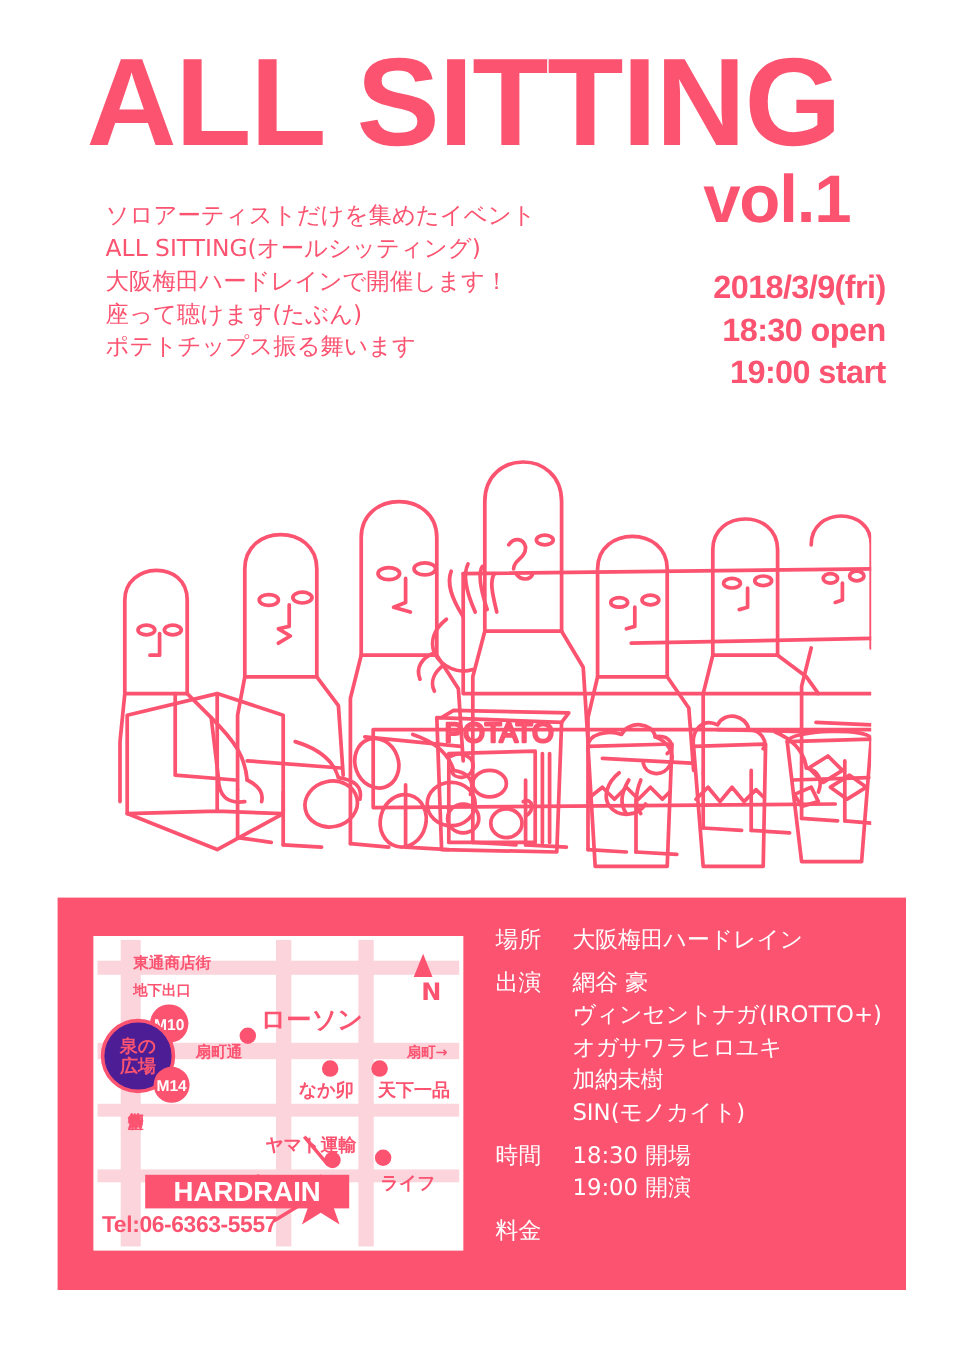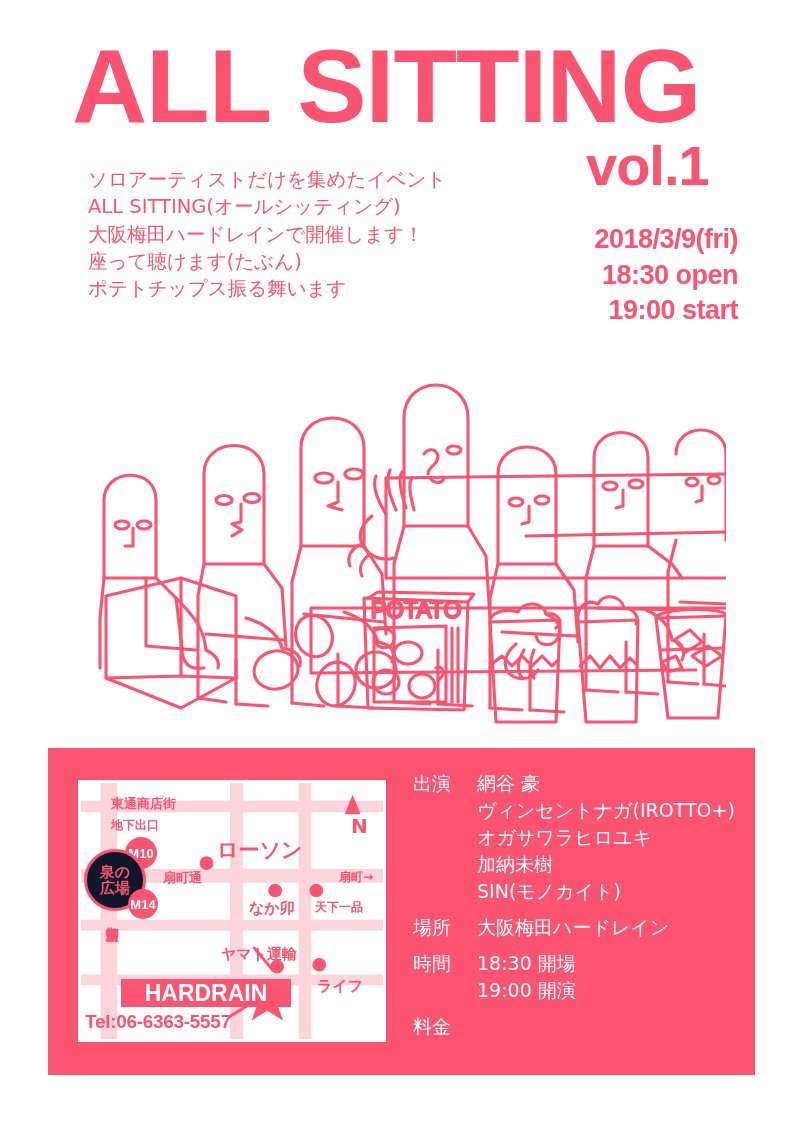--- a/index.html
+++ b/index.html
@@ -64,21 +64,21 @@
     font-family:"DejaVu Sans","Liberation Sans",sans-serif;
     white-space:nowrap; line-height:1.05;
   }
   .mk {
     position:absolute; background:#fb5370; color:#fff; font-weight:bold;
     border-radius:50%; display:flex; align-items:center; justify-content:center;
     font-family:"Liberation Sans",sans-serif;
   }
   .circlelbl {
     position:absolute; border:3.5px solid #fb5370; border-radius:50%;
-    background:#0f172a; display:flex; align-items:center; justify-content:center;
+    background:#4c1d95; display:flex; align-items:center; justify-content:center;
     text-align:center; color:#fb5370; font-weight:bold; line-height:1.08;
     font-family:"DejaVu Sans",sans-serif;
   }
   .hardrain-banner {
     position:absolute; left:4px; top:196px; width:170px; height:28px;
     background:#fb5370; color:#ffffff; font-weight:bold;
     font-size:23px; letter-spacing:0px; display:flex; align-items:center;
     justify-content:center; font-family:"Liberation Sans",sans-serif;margin-left:36px;
   }
   .tel {
@@ -283,44 +283,44 @@
         <div class="lbl" style="left:30px; top:36px; font-size:12px;">地下出口</div>
         <div class="mk" style="left:44px; top:54px; width:32px; height:32px; font-size:13px;">M10</div>
         <div class="circlelbl" style="left:3px; top:66px; width:62px; height:62px; font-size:15px; white-space:pre;">泉の
 広場</div>
         <div class="mk" style="left:47px; top:106px; width:30px; height:30px; font-size:13px;">M14</div>
         <div class="lbl" style="left:100px; top:56px; font-size:21px;margin-left:36px;">ローソン</div>
         <div class="lbl" style="left:82px; top:88px; font-size:13px;">扇町通</div>
         <div class="lbl" style="left:258px; top:88px; font-size:12px;">扇町→</div>
         <div class="lbl" style="left:24px; top:134px; font-size:13px; writing-mode:vertical-rl;">新御堂筋</div>
         <div class="lbl" style="left:168px; top:118px; font-size:15px;">なか卯</div>
-        <div class="lbl" style="left:234px; top:118px; font-size:12px;">天下一品</div>
+        <div class="lbl" style="left:234px; top:118px; font-size:15px;">天下一品</div>
         <div class="lbl" style="left:140px; top:164px; font-size:15px;">ヤマト運輸</div>
         <div class="lbl" style="left:236px; top:196px; font-size:15px;">ライフ</div>
         <div class="lbl" style="left:270px; top:33px; font-size:20px;">N</div>
 
         <div class="hardrain-banner">HARDRAIN</div>
         <div class="tel">Tel:06-6363-5557</div>
       </div>
     </div>
 
     <div class="info">
+      <div class="row">
+        <div class="k">場所</div>
+        <div class="v">大阪梅田ハードレイン</div>
+      </div>
       <div class="row">
         <div class="k">出演</div>
         <div class="v">網谷 豪
 ヴィンセントナガ(IROTTO+)
 オガサワラヒロユキ
 加納未樹
 SIN(モノカイト)</div>
       </div>
       <div class="row">
-        <div class="k">場所</div>
-        <div class="v">大阪梅田ハードレイン</div>
-      </div>
-      <div class="row">
         <div class="k">時間</div>
         <div class="v">18:30 開場
 19:00 開演</div>
       </div>
       <div class="row">
         <div class="k">料金</div>
       </div>
     </div>
 
   </div>

